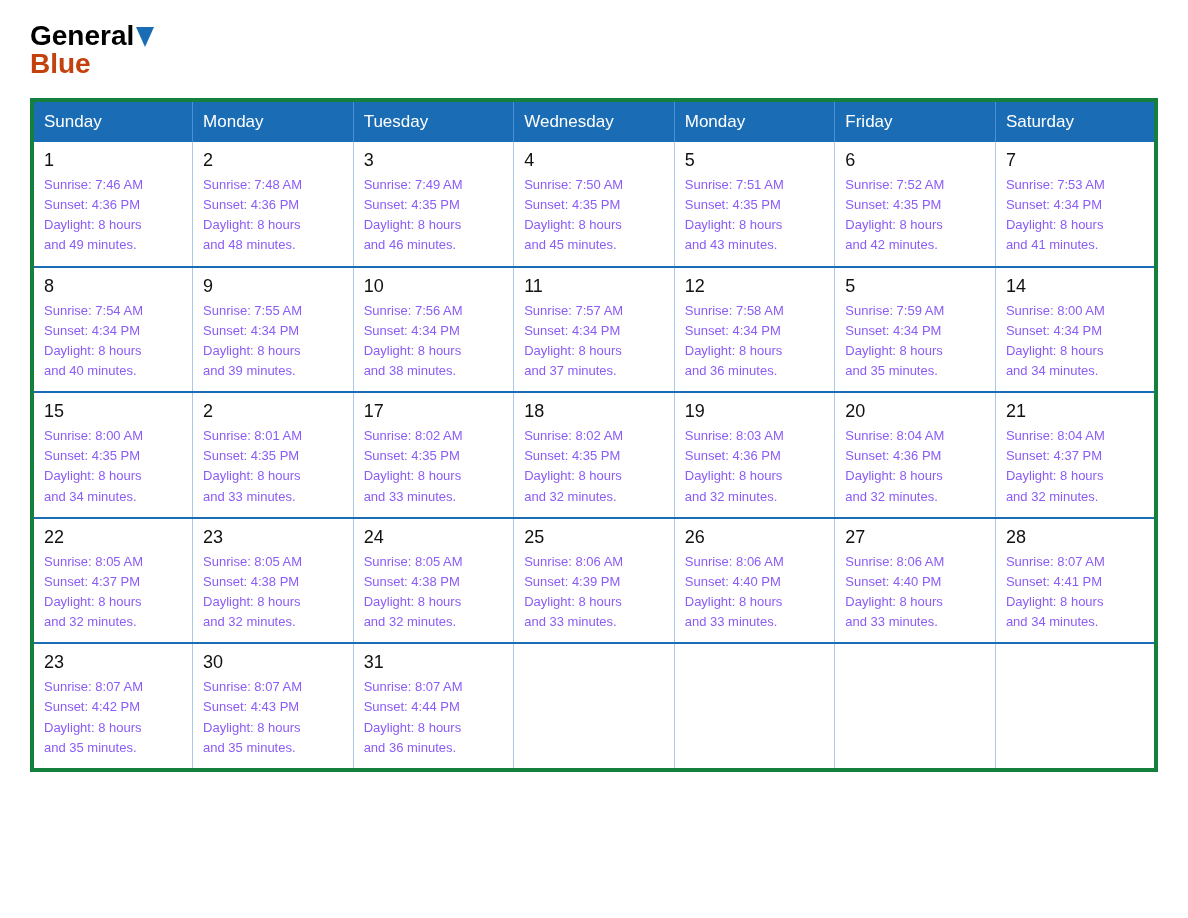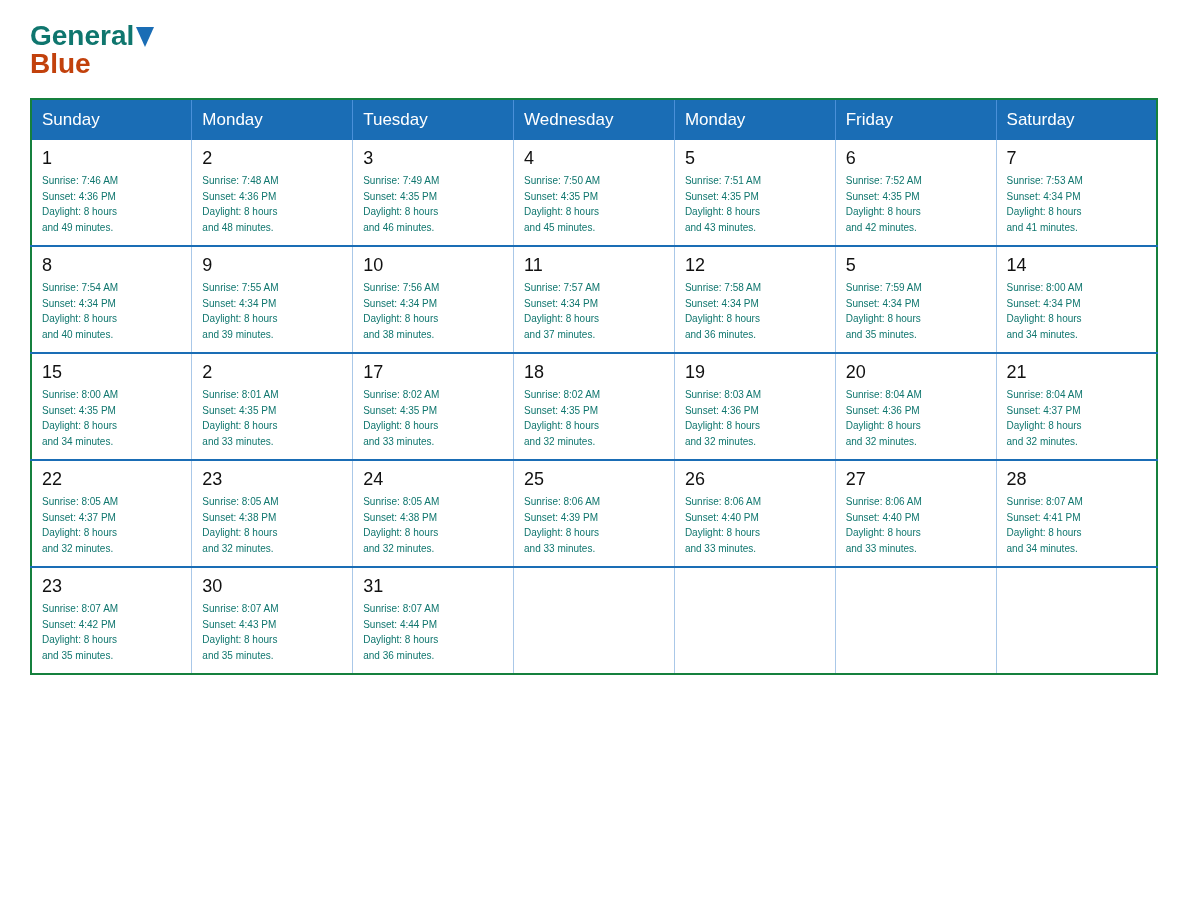--- a/index.html
+++ b/index.html
@@ -31,21 +31,21 @@
       line-height: 1.1;
     }
     .location-title {
       font-size: 22px;
       color: #333;
       margin-top: 4px;
     }
     .calendar-table {
       width: 100%;
       border-collapse: collapse;
-      border: 2px solid #15803d;
+      border: 4px solid #15803d;
     }
     .calendar-table th {
       background-color: #1a6db5;
       color: #fff;
       font-size: 17px;
       font-weight: normal;
       padding: 10px 10px;
       text-align: left;
       border-right: 1px solid #4a90d9;
     }
@@ -68,40 +68,40 @@
     .calendar-table tr:last-child td {
       border-bottom: none;
     }
     .day-number {
       font-size: 18px;
       font-weight: normal;
       margin-bottom: 4px;
       color: #111;
     }
     .day-info {
-      font-size: 10px;
-      color: #0f766e;
+      font-size: 13px;
+      color: #8b5cf6;
       line-height: 1.55;
     }
     .empty-cell {
       background: #fff;
     }
     .logo-top-line {
       display: flex;
       flex-direction: row;
       align-items: center;
     }
   </style>
 </head>
 <body>
 
 <div class="header">
   <div class="logo">
     <div class="logo-top-line">
-      <span style="font-size:28px;font-weight:bold;color:#0f766e;">General</span>
+      <span style="font-size:28px;font-weight:bold;color:#000000;">General</span>
       <svg width="18" height="20" viewBox="0 0 18 20" style="margin-left:2px;margin-top:2px;">
         <polygon points="0,0 18,0 9,20" fill="#1a6db5"></polygon>
       </svg>
     </div>
     <span style="font-size:28px;font-weight:bold;color:#c2410c;margin-top:-4px;">Blue</span>
   </div>
   <div class="title-block">
     <div class="month-title"></div>
     <div class="location-title"></div>
   </div>

